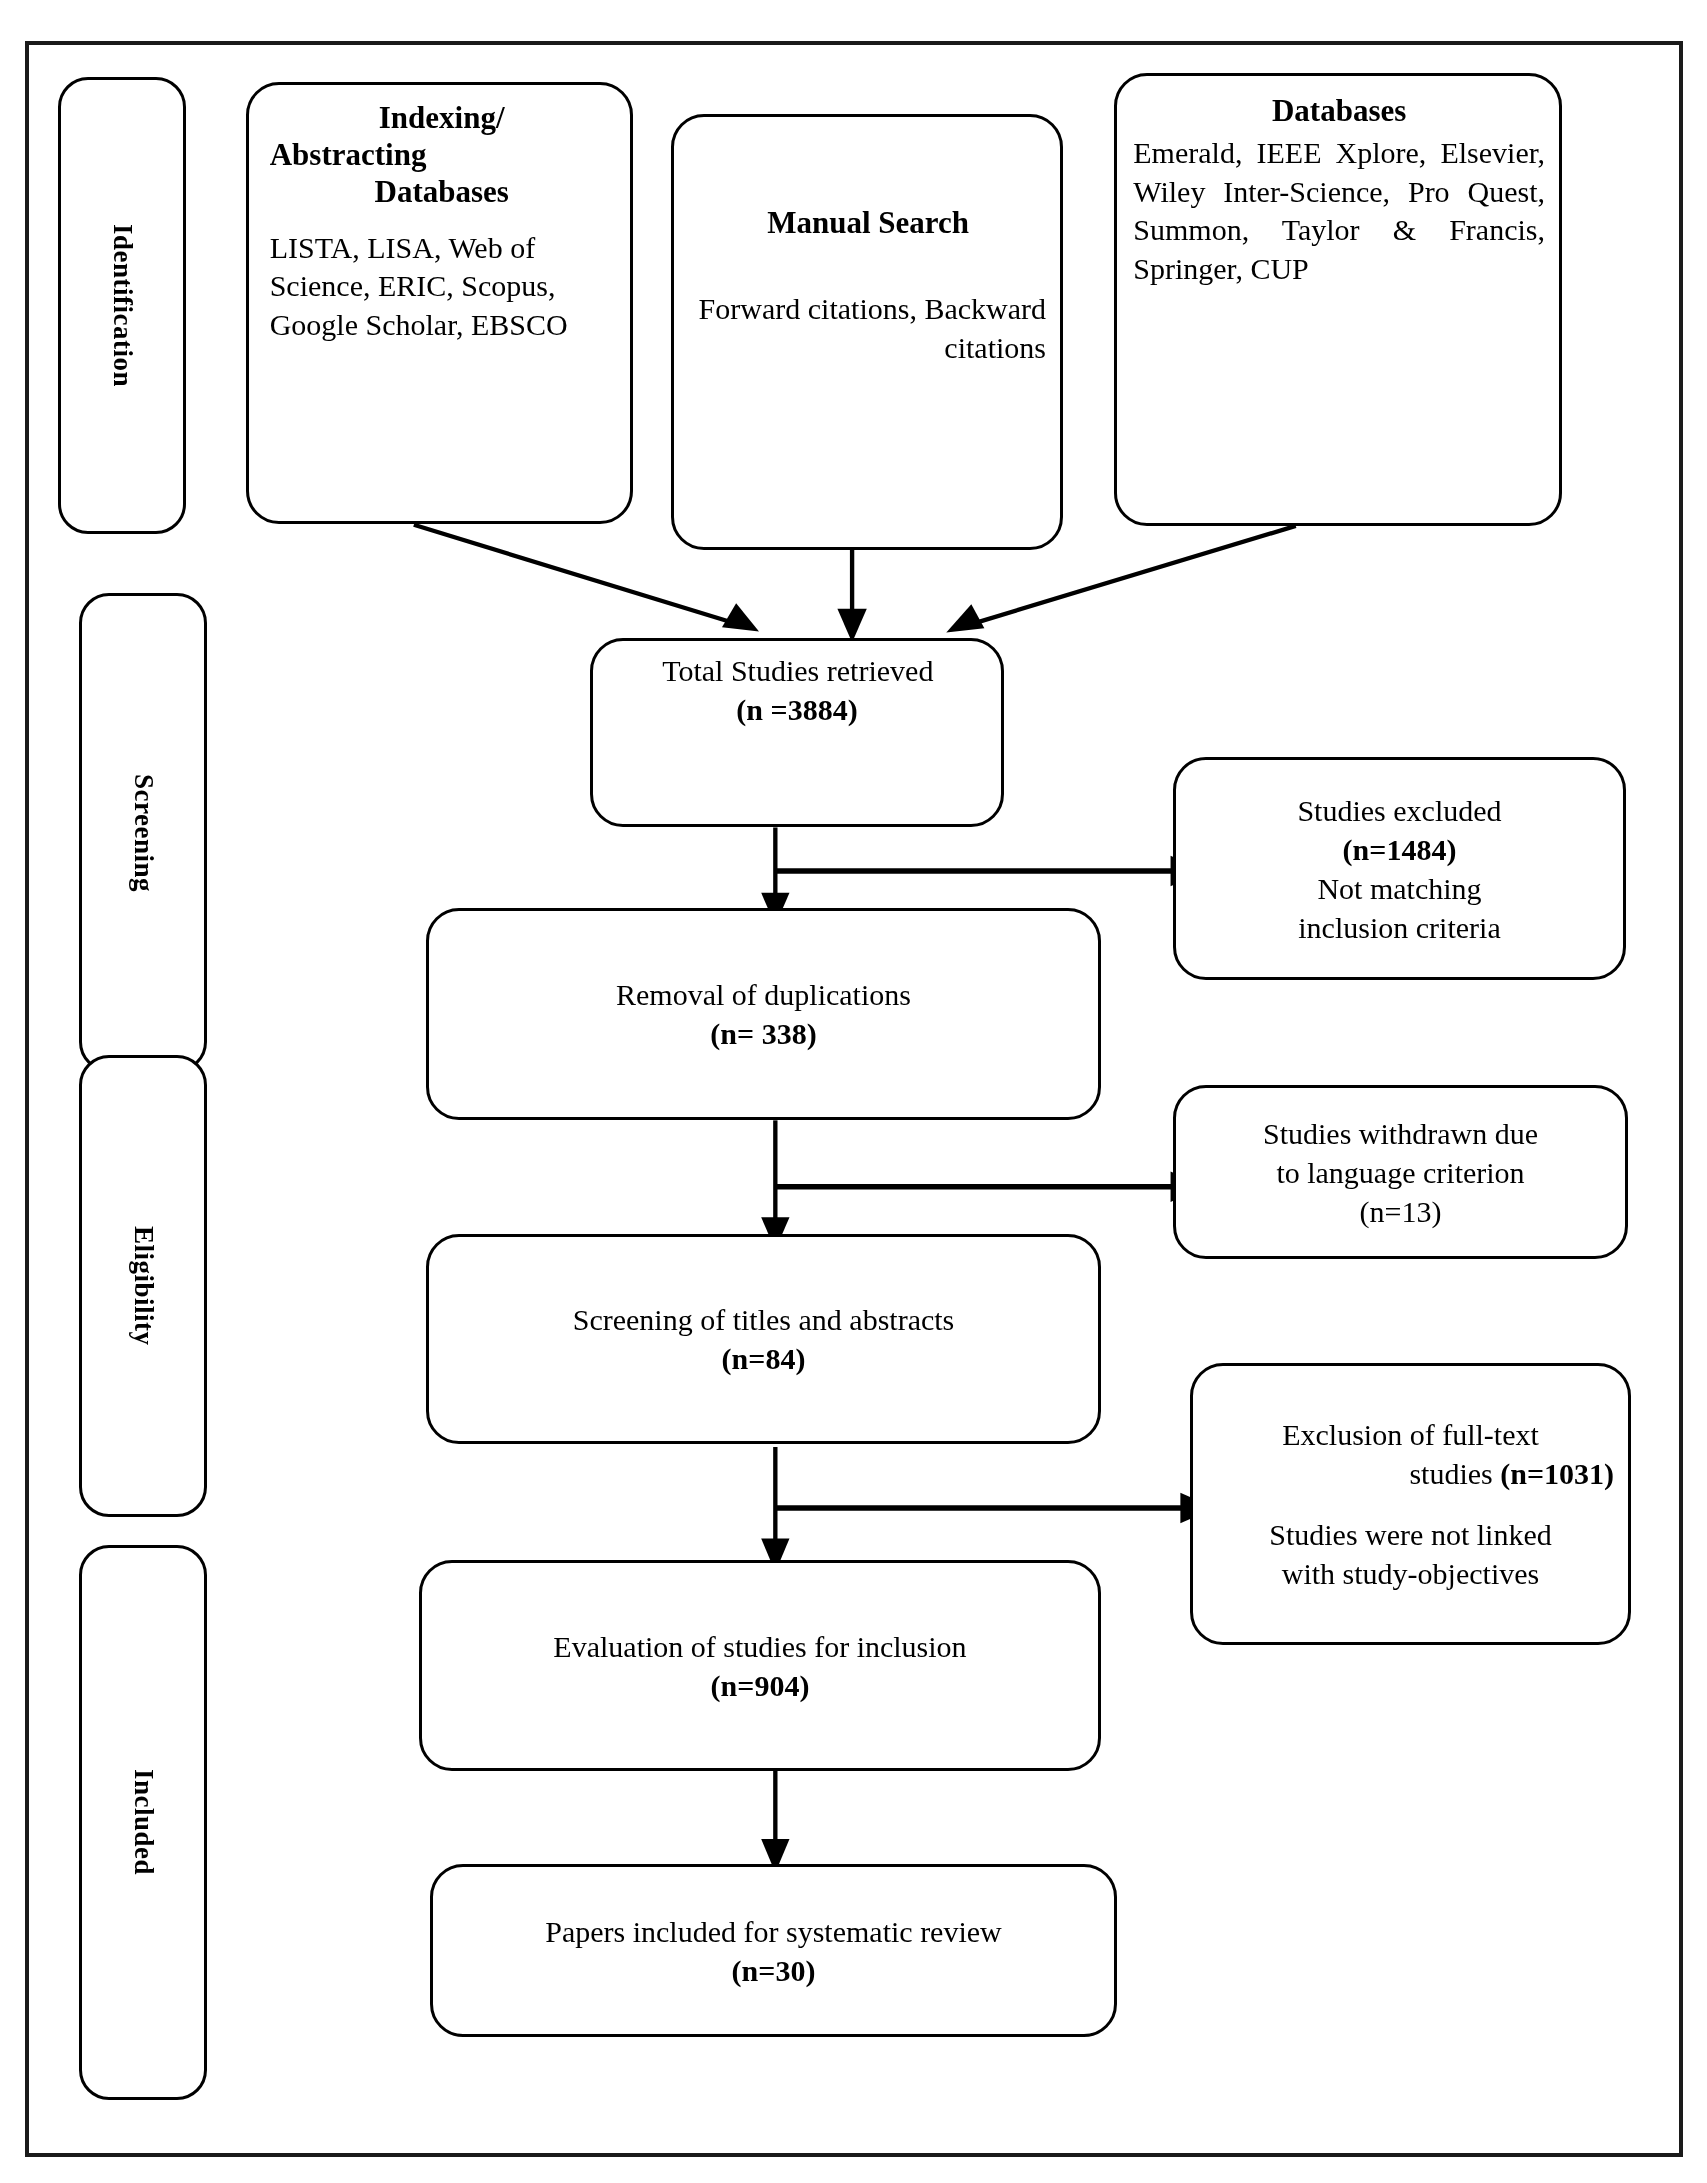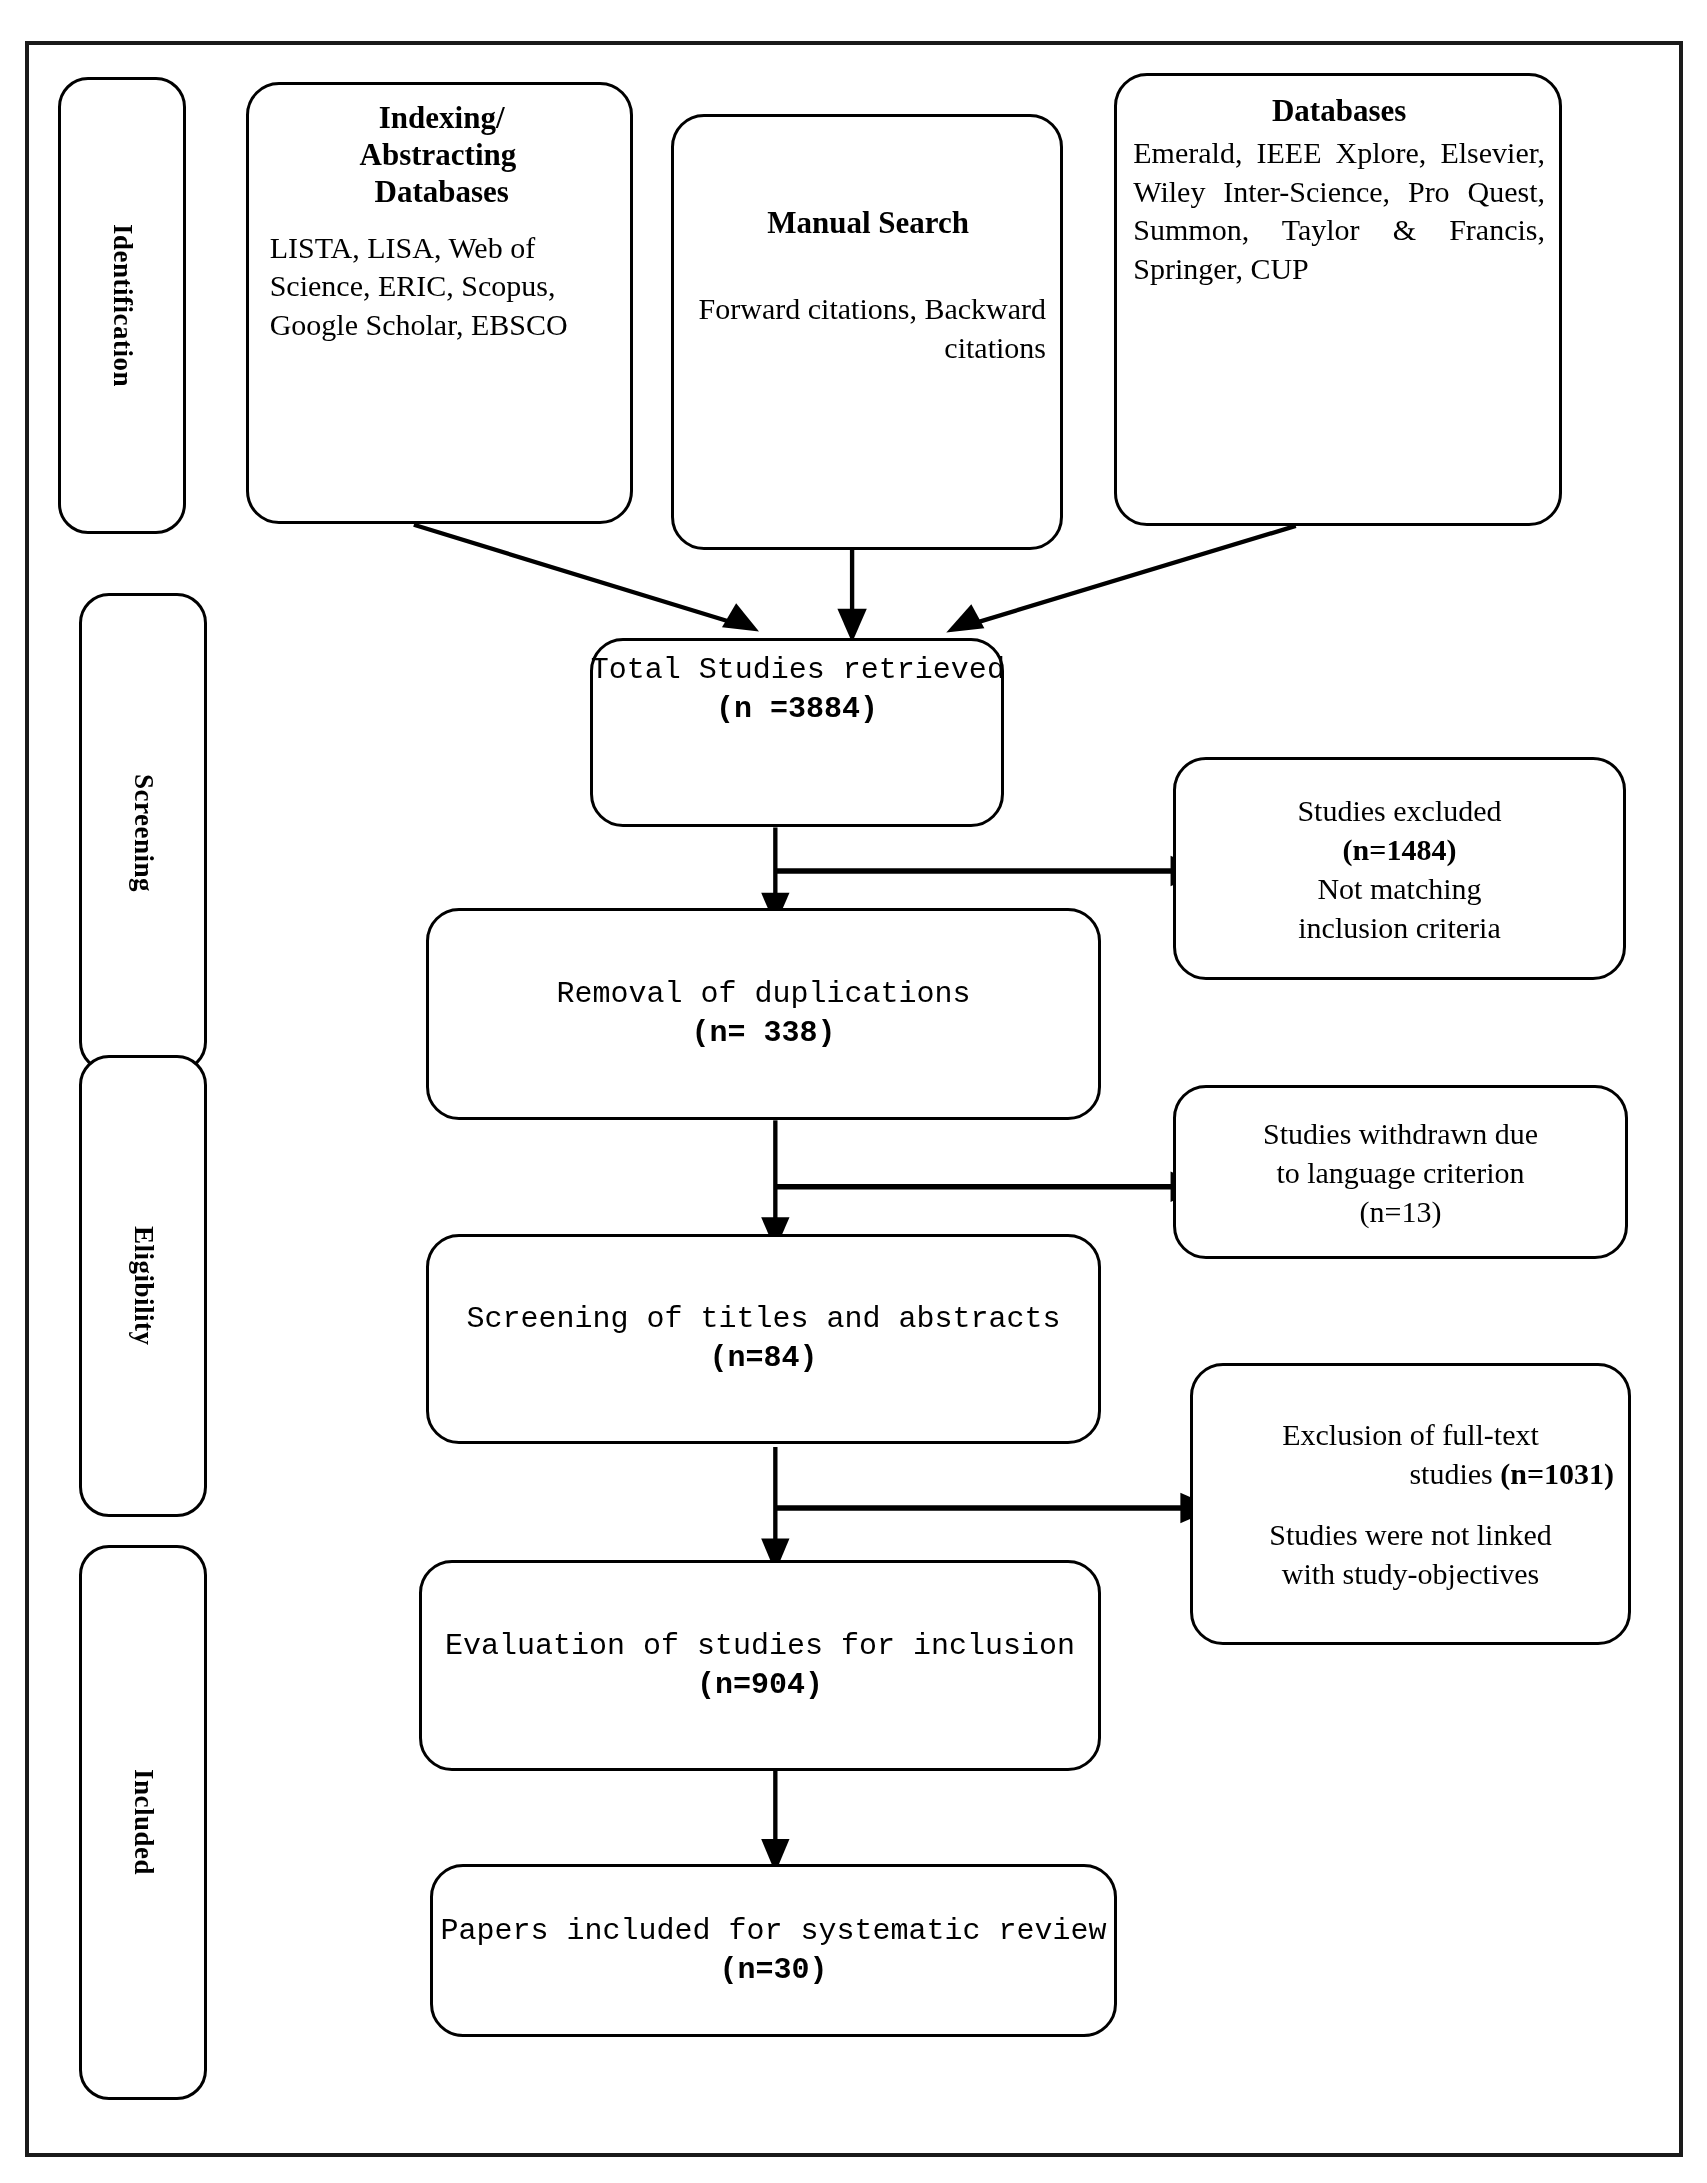--- a/index.html
+++ b/index.html
@@ -58,36 +58,35 @@
     letter-spacing: 0.5px;
     white-space: nowrap;
     line-height: 1;
   }
   .bhead {
     font-weight: bold;
     font-size: 31px;
     line-height: 1.20;
     text-align: center;
   }
-  .bhead.right-ind { text-align: center; padding-right: 7.6px; }
+  .bhead.right-ind { text-align: left; padding-right: 7.6px; }
   .bbody {
     font-size: 30px;
     line-height: 1.28;
     text-align: left;
   }
   .bbody.justify {
     text-align: justify;
     text-align-last: left;
   }
   .centerline {
     font-size: 30px;
     line-height: 1.30;
     text-align: center;
     white-space: nowrap;
-    font-family: Liberation Mono, monospace;
   }
   .centerline.b { font-weight: bold; }
   .wrapline {
     font-size: 30px;
     line-height: 1.30;
     text-align: center;
   }
   .pad-a { padding: 14px 16.3px 0 20.7px; }
   .pad-b { padding: 16.3px 14px 0 16.3px; }
   svg.links {

